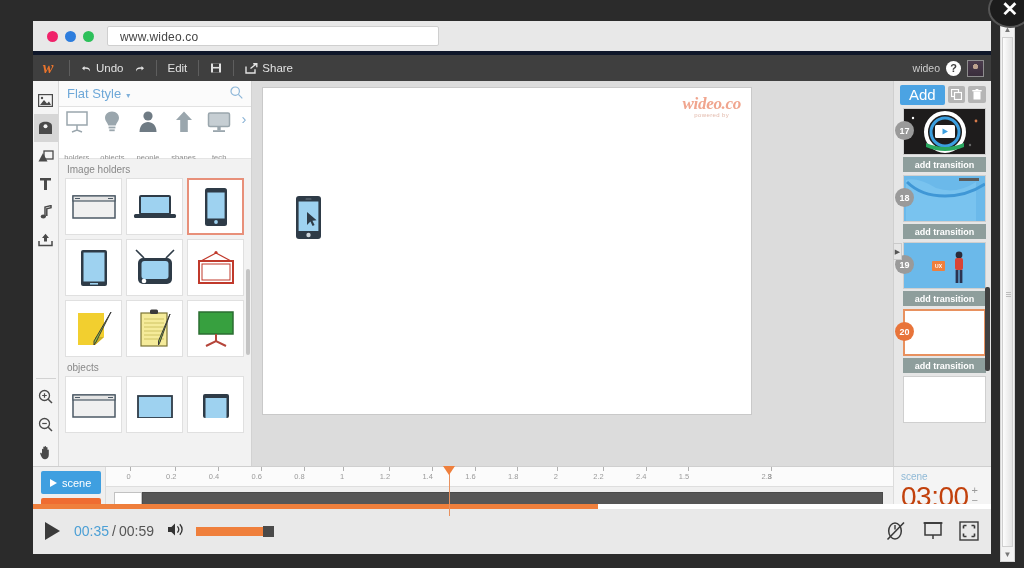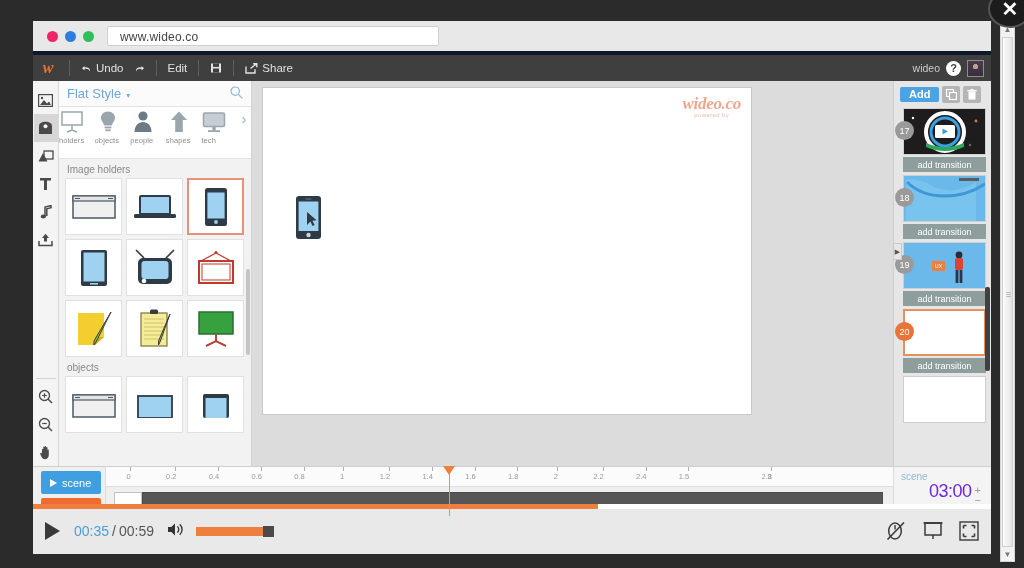--- a/index.html
+++ b/index.html
@@ -117,21 +117,21 @@
   }
   .lib-style { font-size: 13px; color: #6ea8d8; }
   .lib-style .caret { font-size: 8px; margin-left: 5px; color: #7fb0da; }
   .lib-search { margin-left: auto; color: #8db6d8; cursor: pointer; }
 
   .cat-row {
     height: 52px; display: flex; align-items: flex-start; background: #fff;
     border-bottom: 1px solid #e4e4e4; padding-top: 3px;
   }
   .cat {
-    flex: 1; display: flex; flex-direction: column; align-items: flex-start; gap: 2px;
+    flex: 1; display: flex; flex-direction: column; align-items: center; gap: 19px;
     cursor: pointer;
   }
   .cat-label { font-size: 7.5px; color: #8e8e8e; letter-spacing: .1px; }
   .cat-next { width: 14px; display: flex; align-items: center; justify-content: center;
     color: #8ab3d6; font-size: 15px; cursor: pointer; padding-bottom: 10px; }
 
   .lib-scroll { flex: 1; overflow: hidden; position: relative; background: #f2f2f2; }
   .lib-sec-title { font-size: 10px; color: #888; padding: 5px 0 3px 8px; }
   .thumb-grid { display: flex; flex-wrap: wrap; gap: 4px; padding: 0 6px; }
   .thumb {
@@ -164,30 +164,30 @@
   
   .scene-panel {
     width: 98px; background: #e6e6e6; border-left: 1px solid #cfcfcf;
     display: flex; flex-direction: column; position: relative;
   }
   .scene-actions {
     height: 24px; display: flex; align-items: center; gap: 3px;
     padding: 3px 5px 0 6px;
   }
   .btn-add {
-    background: #4ba3e3; color: #fff; font-size: 11px; padding: 1px 9px 2px;
-    border-radius: 2px; cursor: pointer; font-weight: bold;
+    background: #4ba3e3; color: #fff; font-size: 15px; padding: 1px 9px 2px;
+    border-radius: 2px; cursor: pointer;
   }
   .btn-sq {
     width: 18px; height: 17px; background: #b5b5b5; border-radius: 2px;
     display: flex; align-items: center; justify-content: center; cursor: pointer;
     color: #fff;
   }
   .scene-list { flex: 1; overflow: hidden; padding: 3px 6px 0 9px; position: relative; }
-  .scene-item { position: relative; margin-bottom: 3px; }
+  .scene-item { position: relative; margin-bottom: 3px; font-weight: bold; }
   .scene-thumb {
     width: 83px; height: 47px; border: 1px solid #cfcfcf; background: #fff;
     position: relative; overflow: hidden; cursor: pointer;
   }
   .scene-thumb.selected { border: 2px solid #e8915f; }
   .scene-badge {
     position: absolute; left: -8px; top: 13px; width: 19px; height: 19px; border-radius: 50%;
     background: #9a9a9a; color: #fff; font-size: 9px;
     display: flex; align-items: center; justify-content: center; z-index: 3;
   }
@@ -250,21 +250,21 @@
   .aa-box {
     background: #dcdcdc; color: #8d8d8d; font-size: 12px; padding: 1px 4px;
     font-family: "Liberation Serif", serif; cursor: pointer;
   }
 
   .tl-right {
     width: 98px; border-left: 1px solid #dcdcdc; padding: 4px 0 0 7px; background: #f4f4f4;
   }
   .sc-label { font-size: 10px; color: #8fb9d6; }
   .sc-time-row { display: flex; align-items: flex-start; gap: 3px; }
-  .sc-time { font-size: 18px; color: #6d28d9; line-height: 1.05; letter-spacing: -.5px; margin-left: 28px; }
+  .sc-time { font-size: 28px; color: #c2410c; line-height: 1.05; letter-spacing: -.5px; }
   .sc-pm { display: flex; flex-direction: column; font-size: 11px; color: #9a9a9a; line-height: .95;
            padding-top: 3px; cursor: pointer; }
   .sc-total { font-size: 10px; color: #e8893f; margin-top: 3px; }
 
   
   .player {
     position: absolute; left: 33px; bottom: 14px; width: 958px; height: 46px;
     background: #e9e9e9;
   }
   .prog-track {

